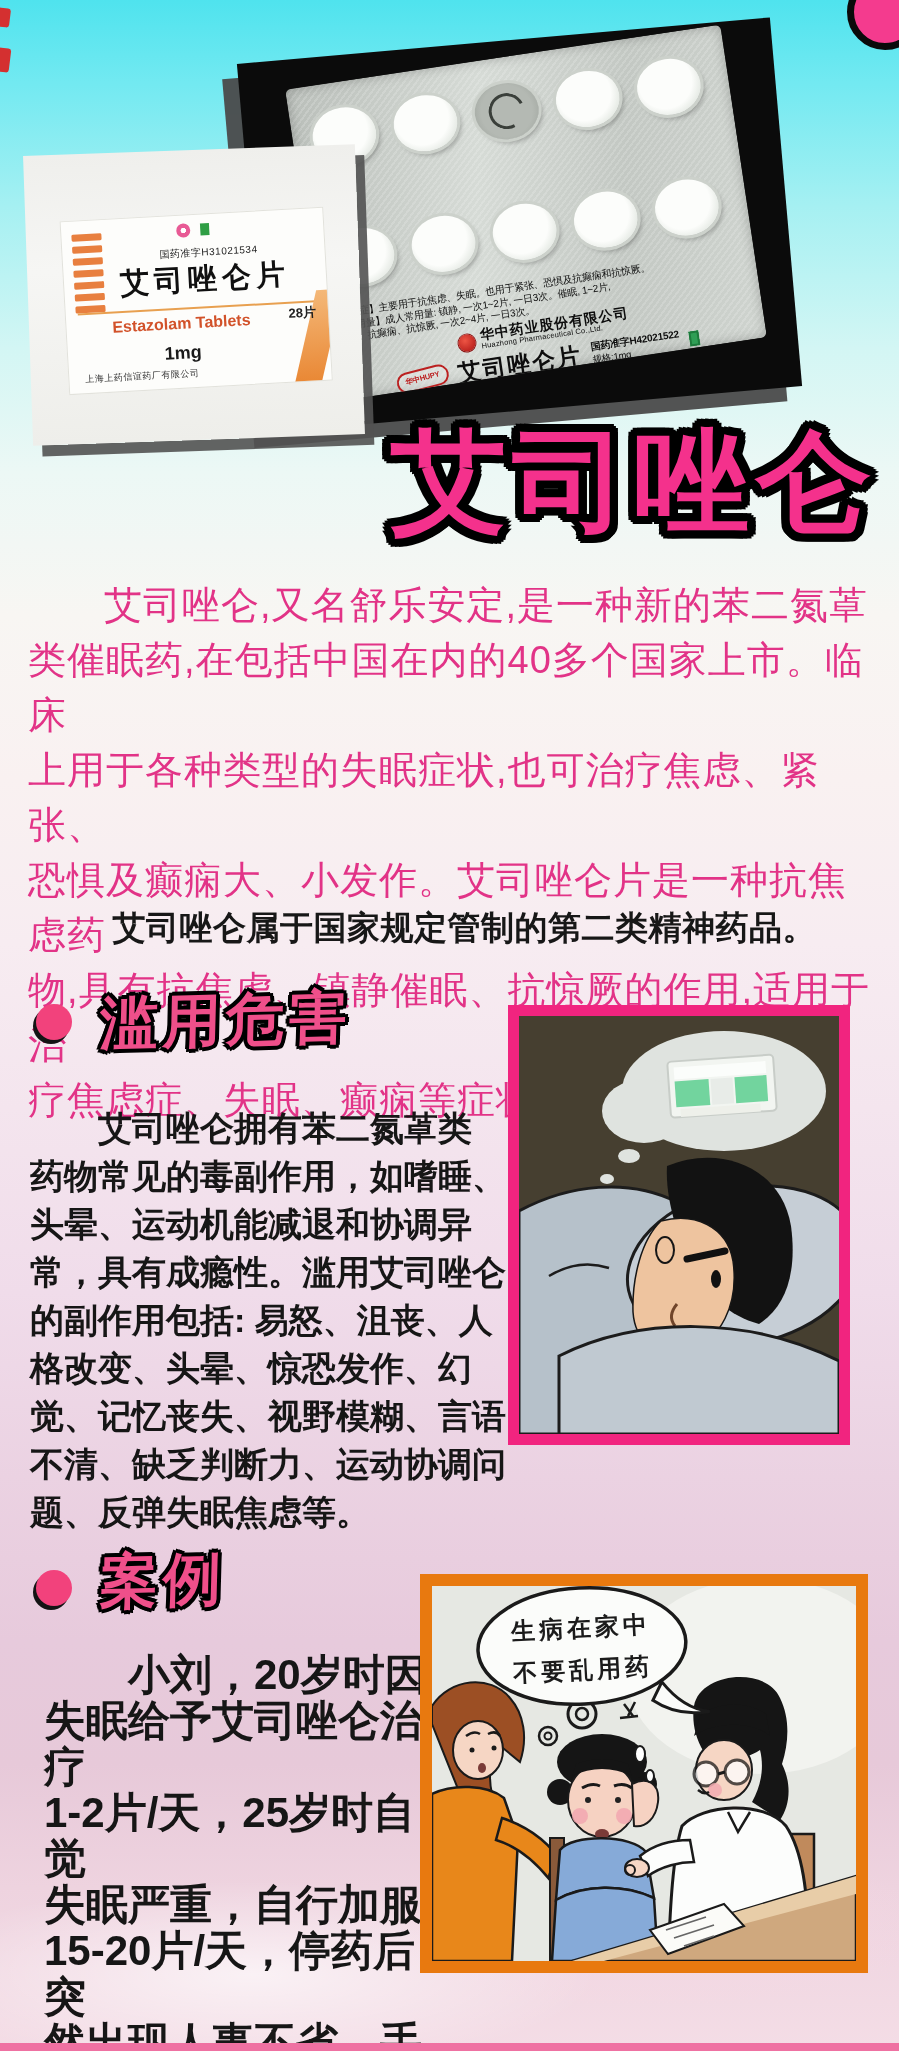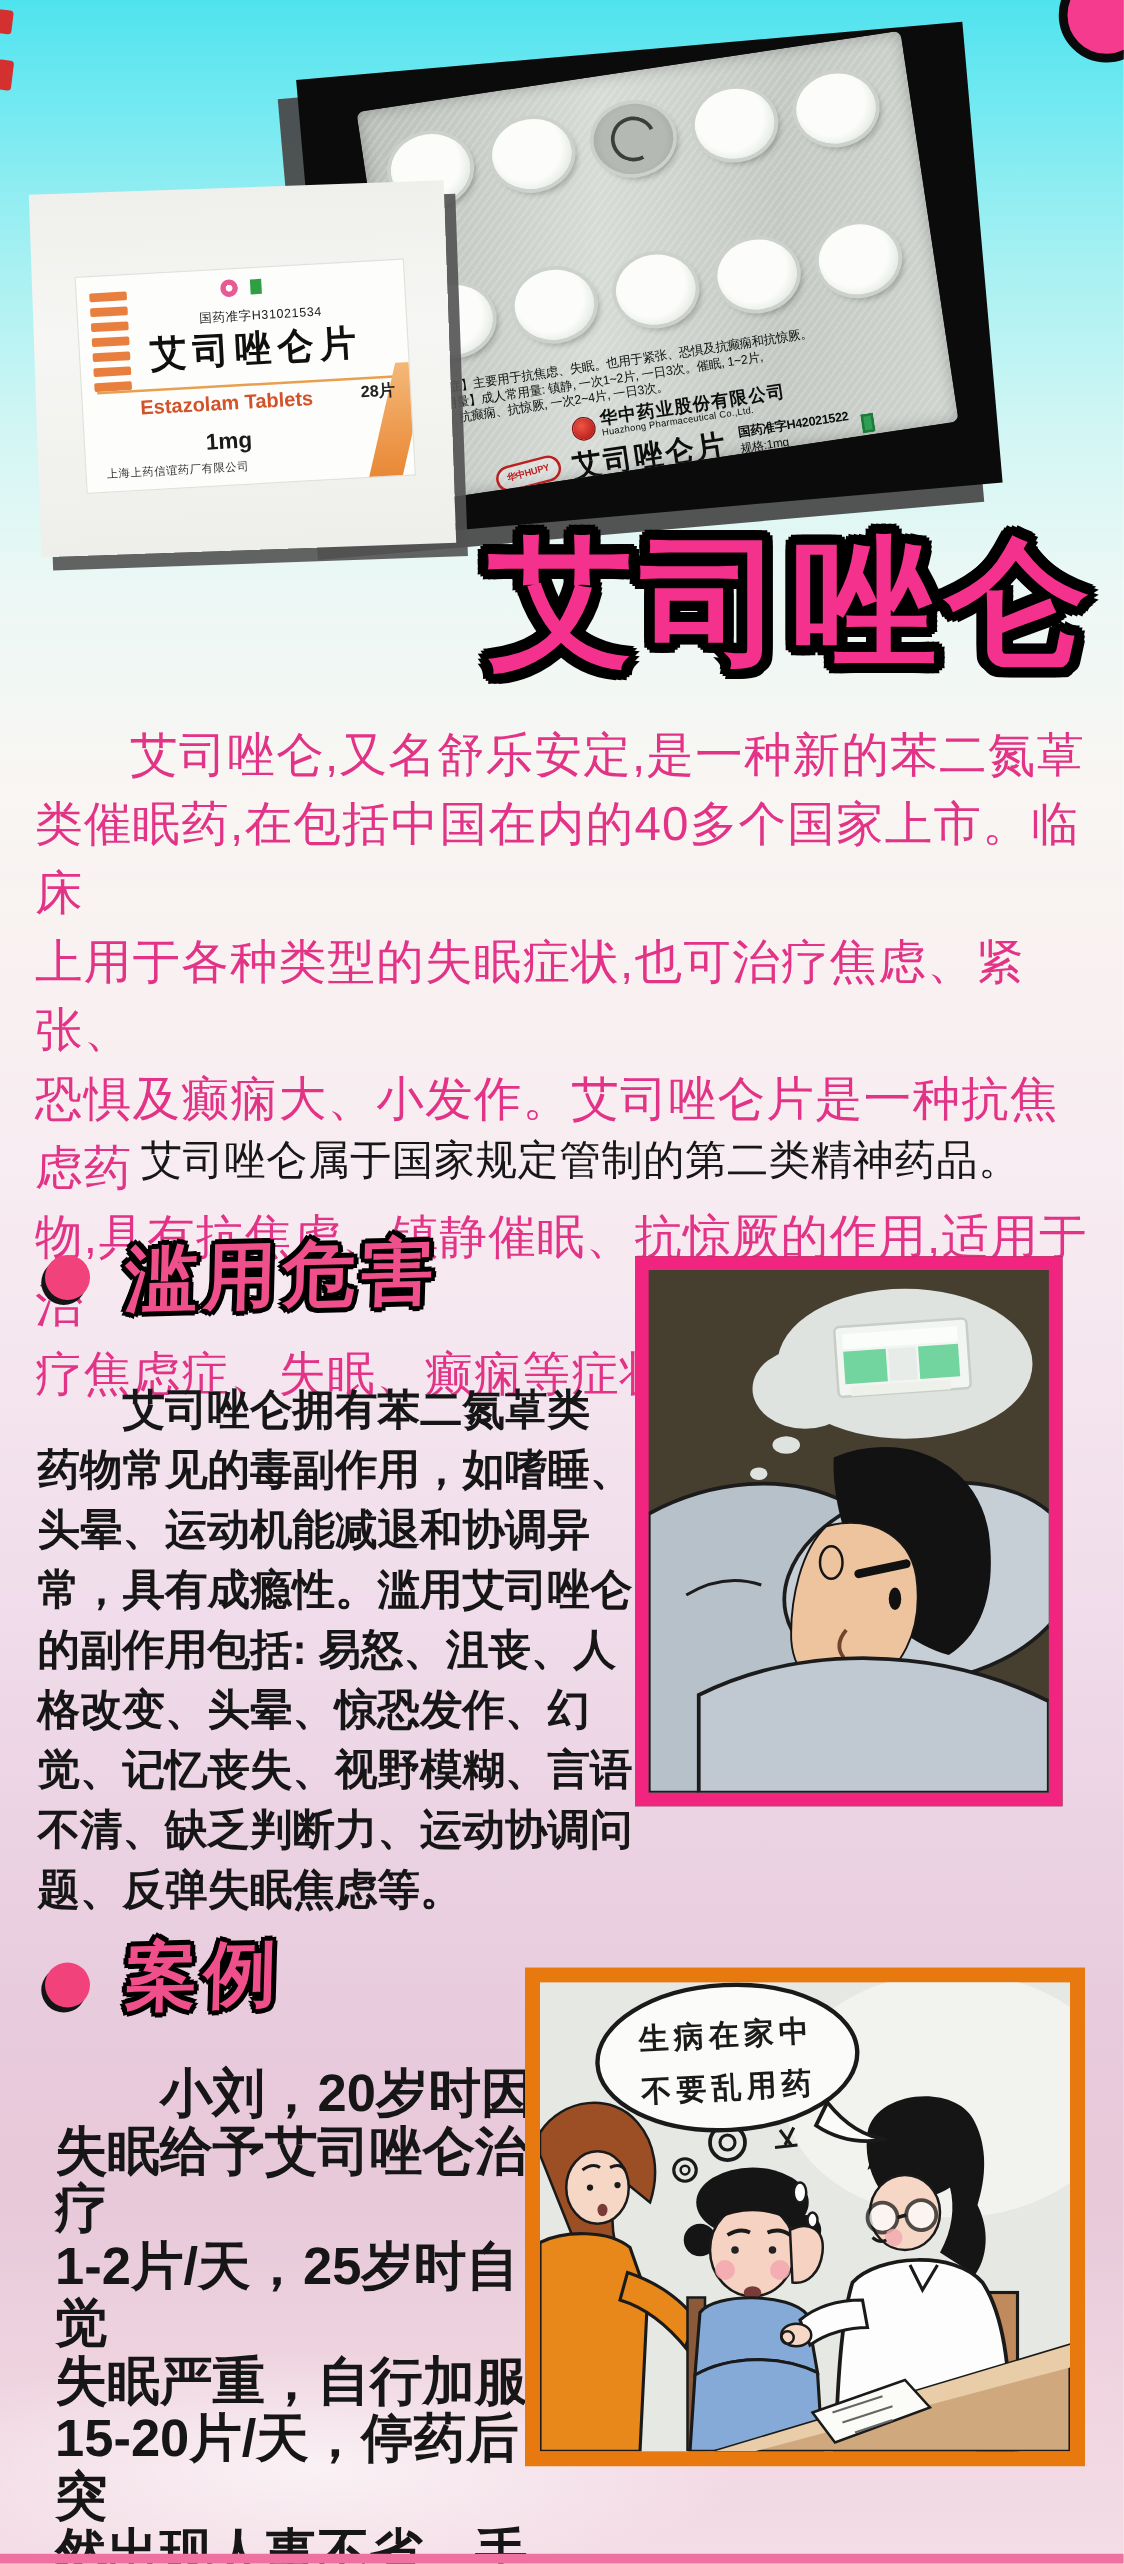--- a/index.html
+++ b/index.html
@@ -84,21 +84,21 @@
   .drug-title{left:374px;top:408px;width:520px;text-align:center;z-index:4;
     font-size:110px;font-weight:900;color:#f4318c;letter-spacing:6px;
     transform:scaleX(1.05);transform-origin:center;
     text-shadow:8px 0 #000,-8px 0 #000,0 8px #000,0 -8px #000,
       6px 6px #000,-6px 6px #000,6px -6px #000,-6px -6px #000,
       8px 4px #000,-8px 4px #000,8px -4px #000,-8px -4px #000,
       4px 8px #000,-4px 8px #000,4px -8px #000,-4px -8px #000;}
   .para{white-space:pre-line;text-indent:2em;}
   .intro{left:28px;top:578px;width:850px;font-size:38px;line-height:55px;
     font-weight:400;color:#e23387;letter-spacing:1px;z-index:4;}
-  .notice{left:30px;top:906px;width:850px;font-size:33px;font-weight:400;color:#171717;
+  .notice{left:30px;top:906px;width:850px;font-size:33px;font-weight:700;color:#171717;
     text-indent:2.5em;letter-spacing:.5px;z-index:4;}
 
   .bullet{width:36px;height:36px;border-radius:50%;background:#f2427c;
     box-shadow:-3px 4px 0 #141414;z-index:4;}
   .b1{left:36px;top:1004px;} .b2{left:36px;top:1570px;}
   .sec-heading{font-size:58px;font-weight:900;color:#ef4f8a;letter-spacing:5px;z-index:4;
     transform:rotate(-1.5deg) skewX(-3deg);
     text-shadow:4px 0 #000,-4px 0 #000,0 4px #000,0 -4px #000,
       3px 3px #000,-3px 3px #000,3px -3px #000,-3px -3px #000;}
   .h1{left:100px;top:982px;} .h2{left:100px;top:1542px;}

